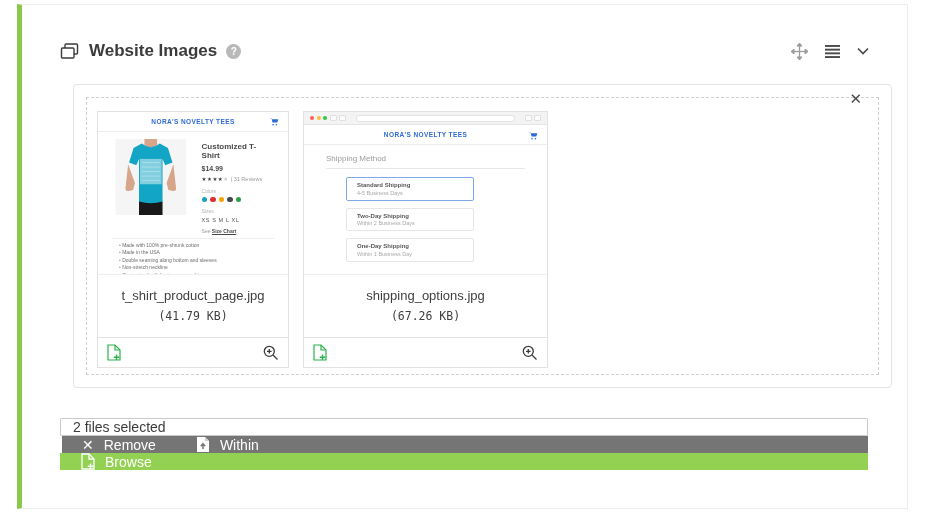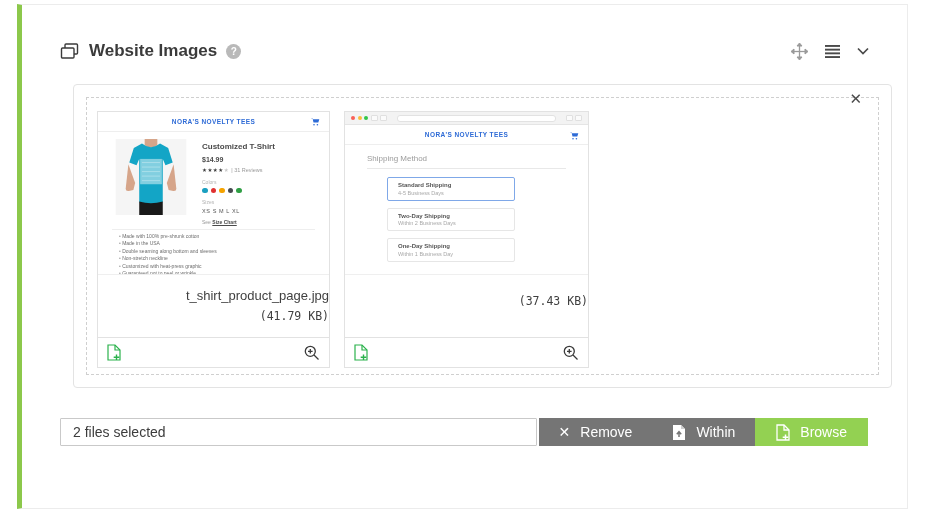--- a/index.html
+++ b/index.html
@@ -39,24 +39,24 @@
   .dropzone-dashed {
     position: absolute; left: 12px; right: 12px; top: 12px; bottom: 12px;
     border: 1px dashed #cfcfcf;
   }
   .close-x {
     position: absolute; top: 6px; right: 29px; font-size: 15px; color: #4b4b4b;
     cursor: pointer; line-height: 1;
   }
   .cards { position: absolute; left: 10px; top: 13px; display: flex; gap: 14px; }
   .card { background: #fff; border: 1px solid #e2e2e2; }
-  .card1 { width: 233px; }
+  .card1 { width: 192px; }
   .card2 { width: 245px; }
   .thumb { height: 162px; overflow: hidden; background: #fff; position: relative; }
-  .meta { height: 63px; border-top: 1px solid #efefef; text-align: right; padding-top: 13px; }
+  .meta { height: 63px; border-top: 1px solid #efefef; text-align: center; padding-top: 13px; }
   .fname { font-size: 13px; color: #3f3f3f; }
   .fsize { font-family: "DejaVu Sans Mono", monospace; font-size: 11.5px; color: #3f3f3f; margin-top: 6px; }
   .actions {
     height: 30px; border-top: 1px solid #e2e2e2; display: flex;
     align-items: center; justify-content: space-between; padding: 0 9px;
   }
   .actions .tool { display: inline-flex; }
   
   .mock-hdr {
     height: 20px; border-bottom: 1px solid #eee; display: flex;
@@ -92,21 +92,21 @@
   .ship-title { font-size: 8px; color: #9b9b9b; margin: 9px 0 0 22px; }
   .ship-divider { border-top: 1px solid #e8e8e8; margin: 5px 22px 8px; }
   .ship-opt {
     width: 128px; margin: 0 0 7px 42px; border: 1px solid #e6e6e6;
     border-radius: 2px; padding: 4px 8px 4px 10px; background: #fff;
   }
   .ship-opt.selected { border-color: #7fa8e8; }
   .opt-name { font-size: 6px; font-weight: bold; color: #555; }
   .opt-sub { font-size: 5.5px; color: #a8a8a8; margin-top: 1.5px; }
   
-  .footer { display: flex; margin: 30px 39px 0 38px; height: 28px; }
+  .footer { display: flex; margin: 30px 39px 0 38px; height: 28px; flex-direction: column; }
   .file-input {
     flex: 1; border: 1px solid #c9c9c9; border-radius: 1px; font-size: 14px;
     color: #3c3c3c; padding: 0 12px; outline: none;
     font-family: "Liberation Sans", sans-serif; background: #fff;
   }
   .btn-group { display: flex; background: #757575; margin-left: 2px; }
   .btn {
     display: inline-flex; align-items: center; gap: 10px; color: #fff;
     font-size: 14px; padding: 0 20px; border: none; background: transparent;
     cursor: pointer; font-family: "Liberation Sans", sans-serif; height: 100%;
@@ -270,21 +270,22 @@
             <div class="ship-opt">
               <div class="opt-name">Two-Day Shipping</div>
               <div class="opt-sub">Within 2 Business Days</div>
             </div>
             <div class="ship-opt">
               <div class="opt-name">One-Day Shipping</div>
               <div class="opt-sub">Within 1 Business Day</div>
             </div>
           </div>
           <div class="meta">
-            <div class="fsize">(37.43 KB)</div>
+            <div class="fname">shipping_options.jpg</div>
+            <div class="fsize">(67.26 KB)</div>
           </div>
           <div class="actions">
             <span class="tool">
               <svg width="14" height="17" viewBox="0 0 14 17" fill="none" stroke="#2bb24c" stroke-width="1.2">
                 <path d="M1 1h7l5 5v10H1z"></path>
                   <path d="M8 1v5h5"></path>
                 <path d="M9.5 10.5v5.5M6.7 13.3h5.6" stroke-width="1.4"></path>
               </svg>
             </span>
             <span class="tool">

